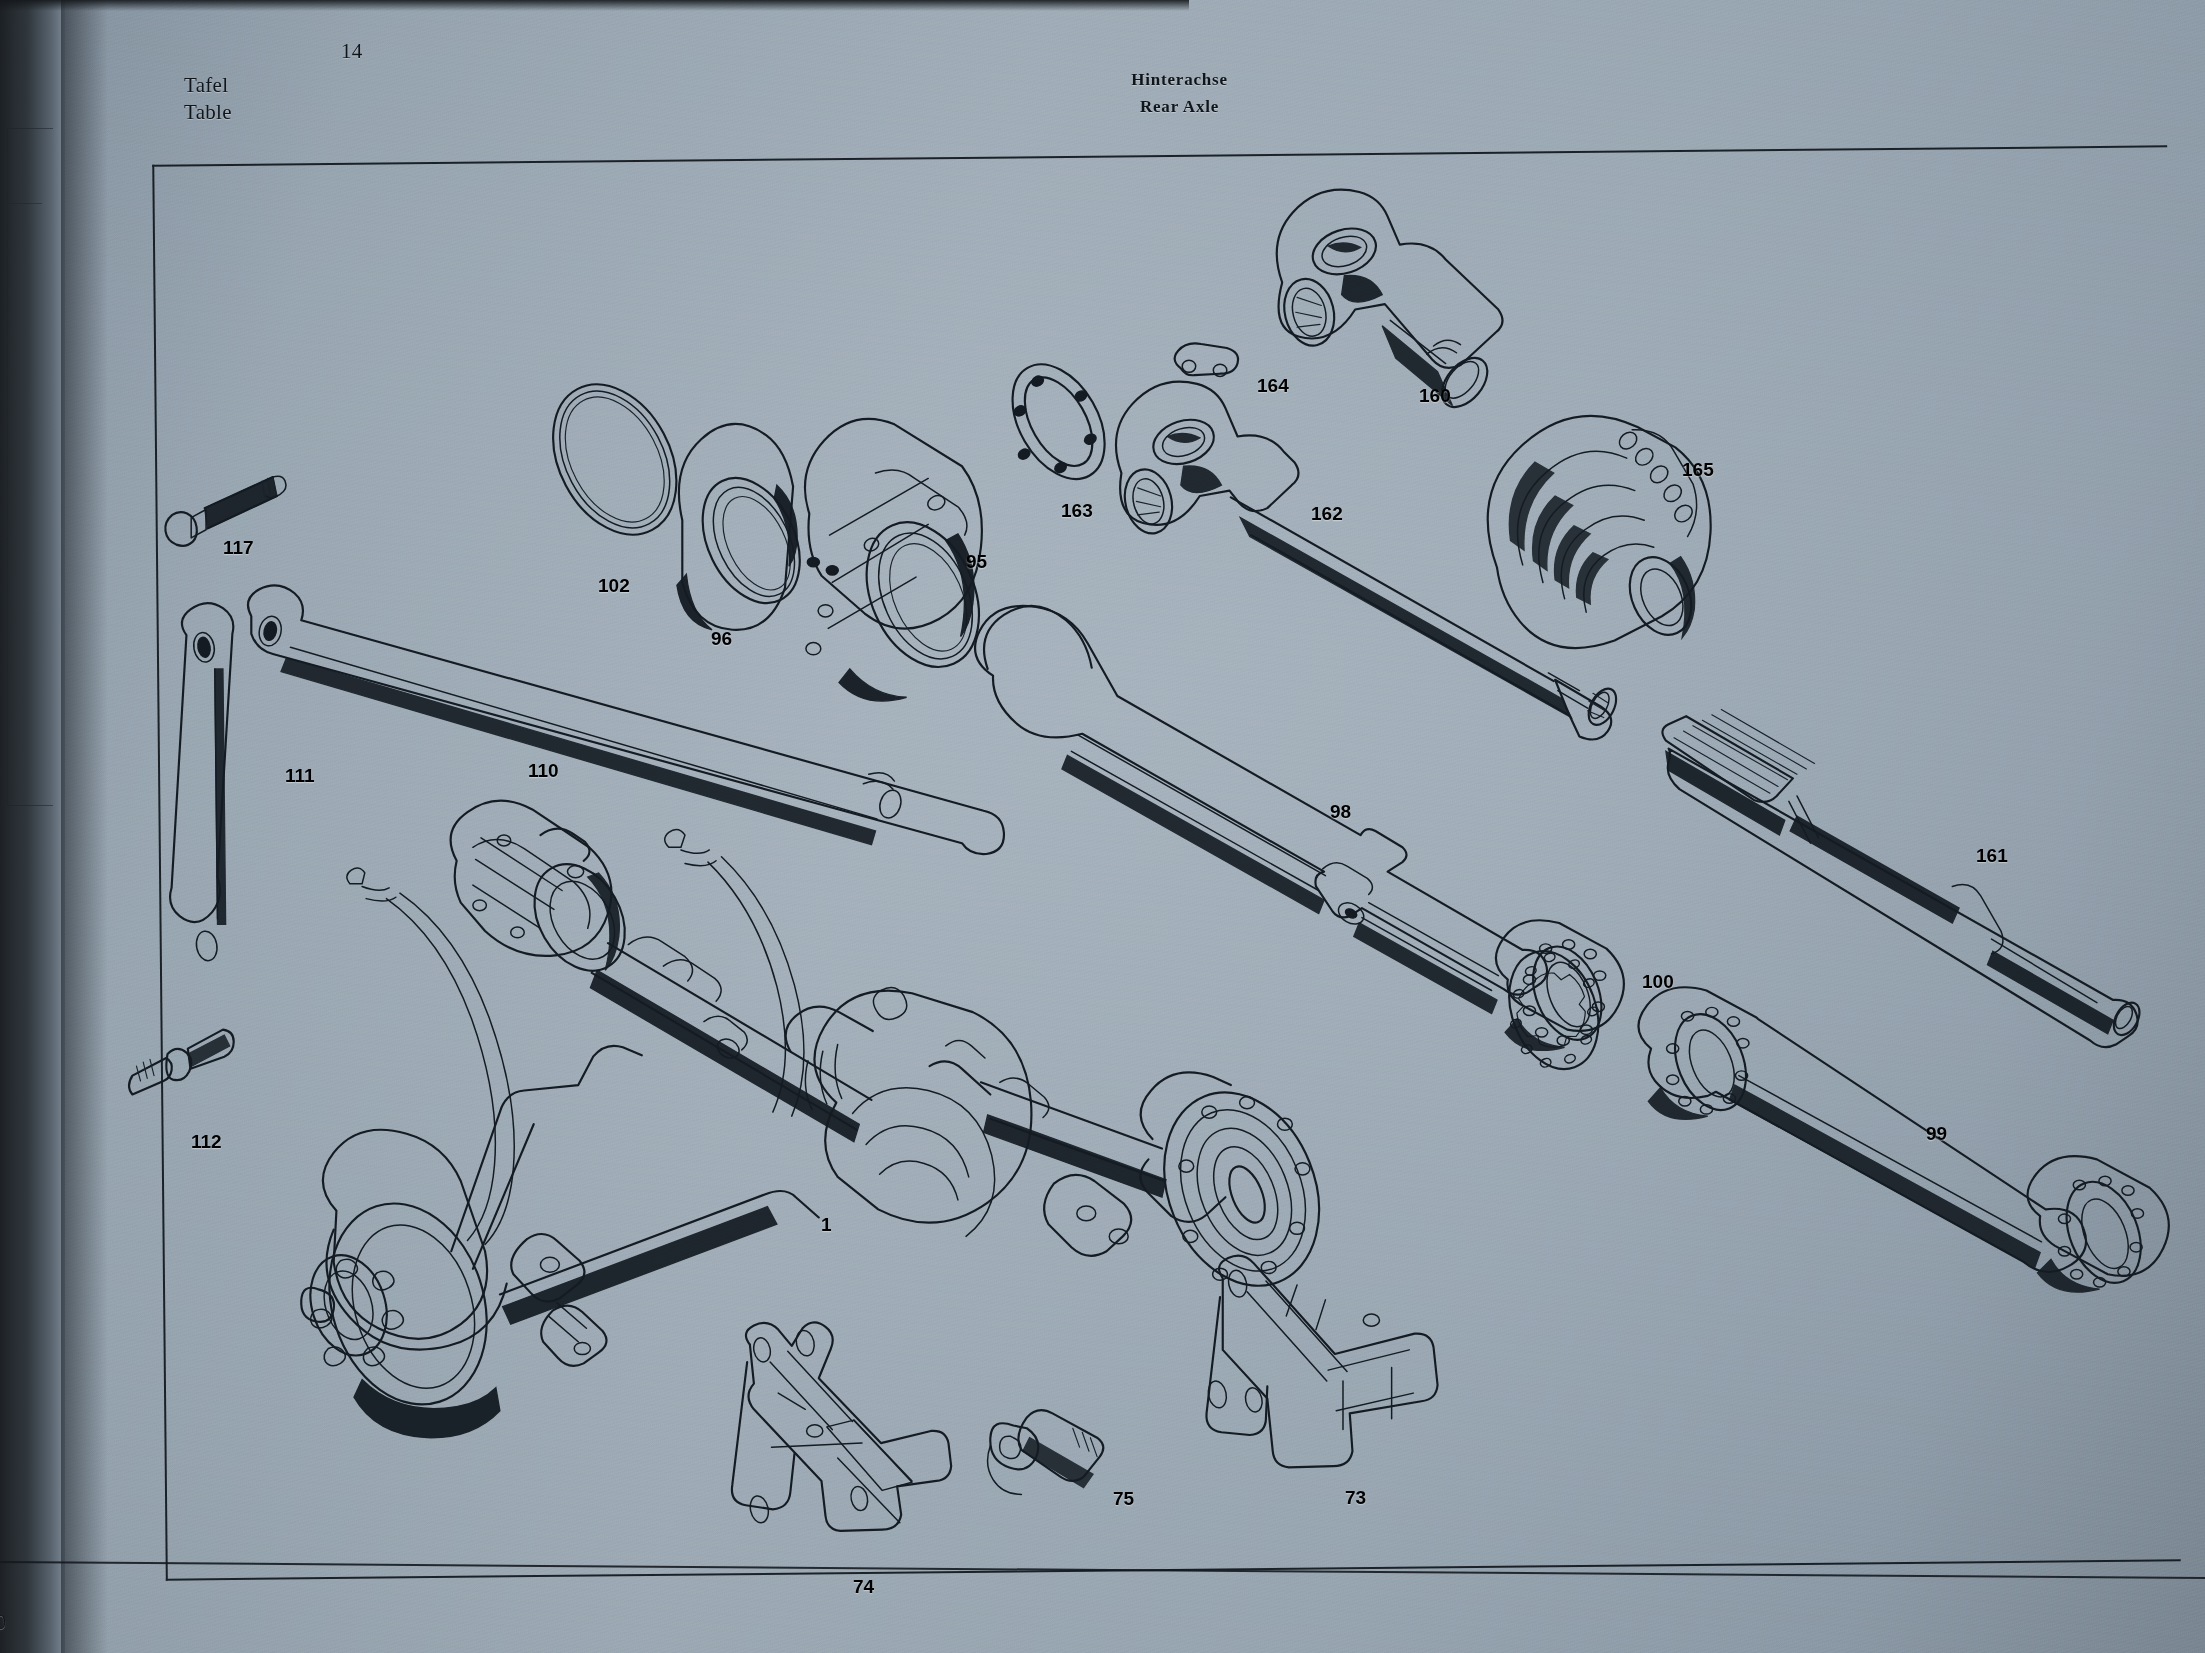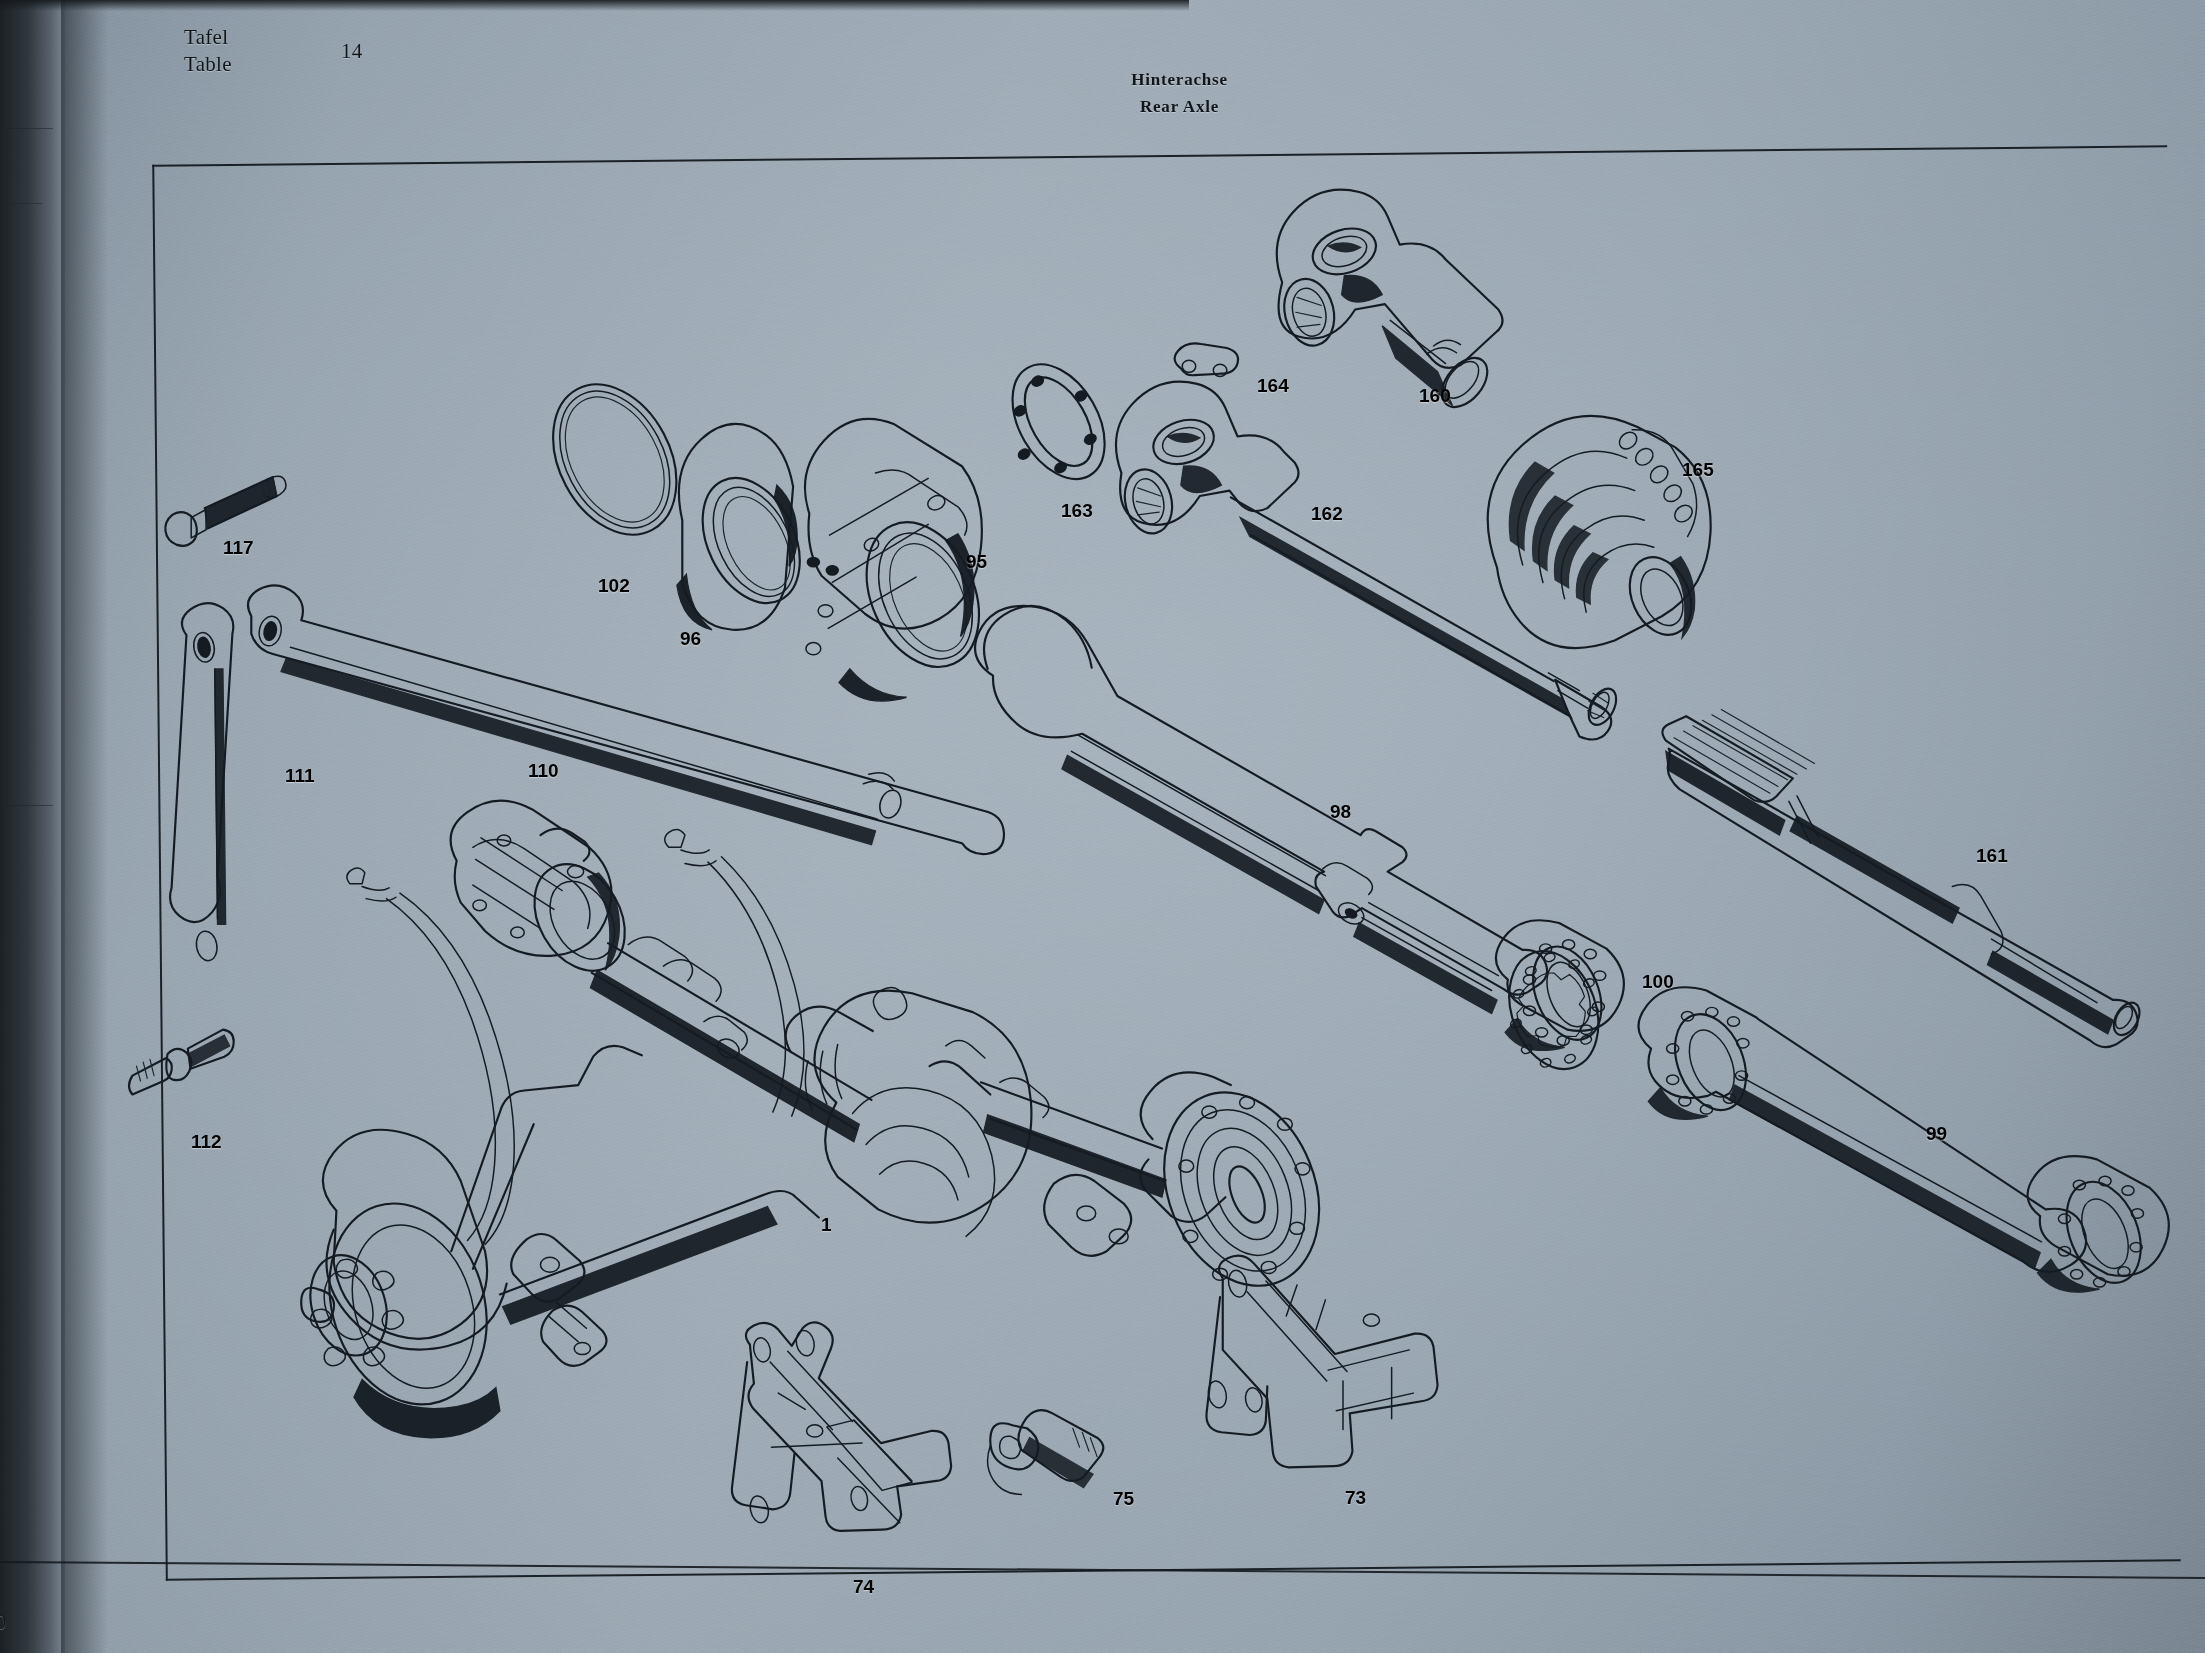--- a/index.html
+++ b/index.html
@@ -39,21 +39,21 @@
     transform:rotate(-0.55deg);opacity:.92;
   }
   #framebottom{
     position:absolute;left:0px;top:1569px;width:2205px;height:0;
     border-top:2px solid #14191f;transform:rotate(0.42deg);opacity:.9;
   }
 
   
   .typ{position:absolute;color:#101519;letter-spacing:0.3px;
        text-shadow:0 0.7px 0.7px rgba(255,255,255,.35);}
-  .tafel{font-size:21px;line-height:26px;font-family:"Liberation Serif",serif;}
+  .tafel{font-size:21px;line-height:26px;font-family:"Liberation Serif",serif;margin-top:48px;}
   .tnum{font-size:21px;font-family:"Liberation Serif",serif;}
   .title{font-size:17px;font-weight:bold;line-height:27px;text-align:center;
          font-family:Liberation Serif, serif;letter-spacing:0.8px;}
   .plab{font-size:19px;font-weight:bold;font-family:"Liberation Sans",sans-serif;
         color:#000000;letter-spacing:0px;
         text-shadow:0 0.7px 1.4px rgba(255,255,255,.45);}
   .pagenum{font-size:20px;font-family:"Liberation Serif",serif;color:#12181d;}
 
   
   #art{position:absolute;left:0;top:0;width:2205px;height:1654px;}
@@ -489,21 +489,21 @@
       <ellipse class="ln2" cx="2030" cy="1954" rx="12" ry="9"></ellipse>
       <path class="ln" d="M1806 1920 l-20 172 q-2 24 22 28 l42 4 q24 -2 24 -26 l2 -46"></path>
       <path class="ln2" d="M1920 1902 l-16 46 M1962 1924 l-14 44"></path>
     </g>
 
   </svg>
   </div>
 
   <div class="typ plab" style="left:223px;top:537px;">117</div>
   <div class="typ plab" style="left:598px;top:551px;margin-top:24px;">102</div>
-  <div class="typ plab" style="left:680px;top:628px;">96</div>
+  <div class="typ plab" style="left:711px;top:628px;">96</div>
   <div class="typ plab" style="left:966px;top:551px;">95</div>
   <div class="typ plab" style="left:1061px;top:500px;">163</div>
   <div class="typ plab" style="left:1257px;top:375px;">164</div>
   <div class="typ plab" style="left:1419px;top:385px;">160</div>
   <div class="typ plab" style="left:1311px;top:503px;">162</div>
   <div class="typ plab" style="left:1682px;top:459px;">165</div>
   <div class="typ plab" style="left:255px;top:765px;margin-left:30px;">111</div>
   <div class="typ plab" style="left:528px;top:760px;">110</div>
   <div class="typ plab" style="left:191px;top:1120px;margin-top:11px;">112</div>
   <div class="typ plab" style="left:1330px;top:801px;">98</div>

